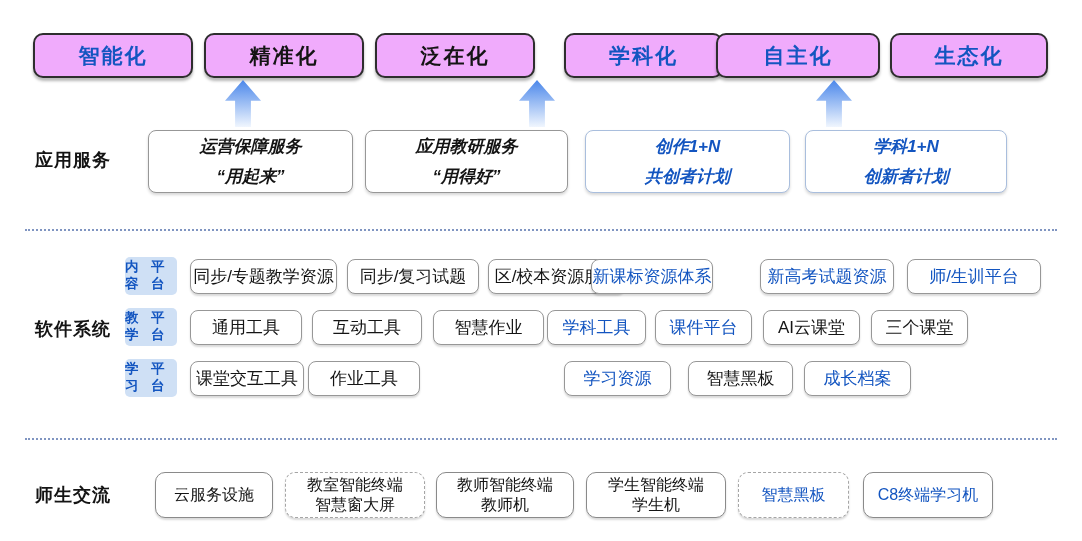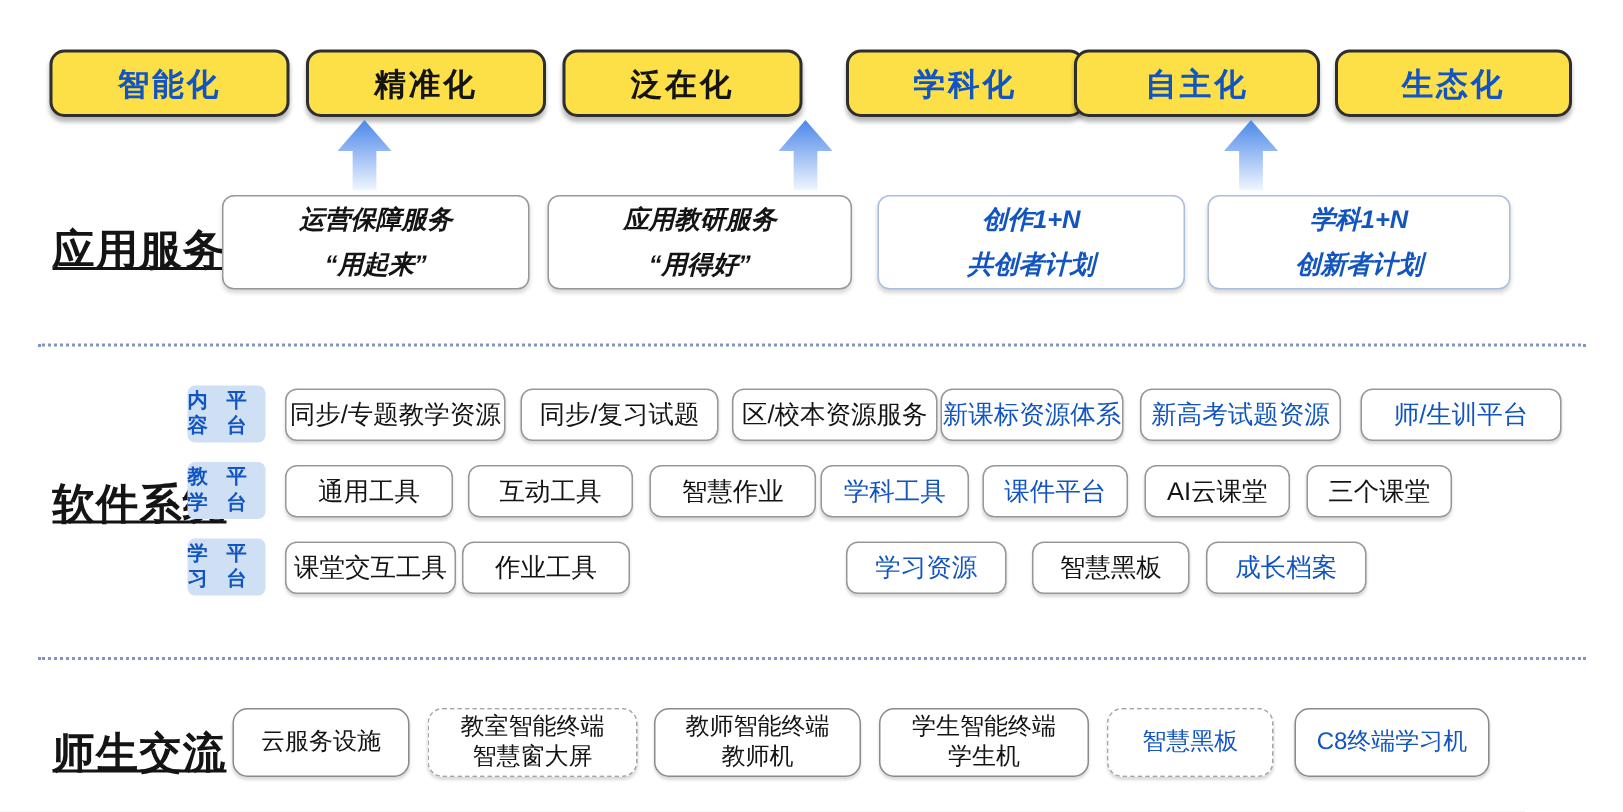--- a/index.html
+++ b/index.html
@@ -8,31 +8,31 @@
     --arrow-top:#4b87ea; --arrow-bottom:#f0f6fe; --bg:#ffffff;
   }
   html,body{margin:0;padding:0;background:#e9e9e9;}
   body{font-family:"Liberation Sans","DejaVu Sans",sans-serif;}
   #canvas{position:relative;width:1082px;height:541px;background:var(--bg);overflow:hidden;}
 
   .abs{position:absolute;box-sizing:border-box;}
 
   
   .tbox{height:45px;top:33px;border:2px solid var(--border-dark);border-radius:10px;
-        background:#fde047;display:flex;align-items:center;justify-content:center;
+        background:#f0abfc;display:flex;align-items:center;justify-content:center;
         font-size:21px;font-weight:bold;letter-spacing:2px;
         box-shadow:0 3px 3px rgba(0,0,0,.28);}
 
   
   .arrow{width:36px;height:47px;top:80px;
          background:linear-gradient(to bottom,var(--arrow-top),var(--arrow-bottom));
          clip-path:polygon(50% 0,100% 44%,72% 44%,72% 100%,28% 100%,28% 44%,0 44%);}
 
   
-  .sec-label{font-size:28px;font-weight:bold;color:var(--dark);letter-spacing:1px;text-decoration:underline;}
+  .sec-label{font-size:18px;font-weight:bold;color:var(--dark);letter-spacing:1px;}
 
   
   .app-box{top:130px;height:63px;border:1.5px solid var(--border-gray);border-radius:8px;
            background:#fff;display:flex;flex-direction:column;align-items:center;
            justify-content:center;gap:7px;font-size:17px;font-weight:bold;
            box-shadow:0 2px 3px rgba(0,0,0,.16);font-style:italic;}
 
   
   .divider{left:25px;width:1032px;height:0;border-top:2px dotted var(--divider);opacity:.75;}
 
@@ -115,21 +115,21 @@
   </div>
   <div class="abs sw-box" style="top:259px;left:190px;width:147px" data-accent="black">
       <span>同步/专题教学资源</span>
     </div>
   <div class="abs sw-box" style="top:259px;left:347px;width:132px" data-accent="black">
       <span>同步/复习试题</span>
     </div>
   <div class="abs sw-box" style="top:259px;left:488px;width:137px" data-accent="black">
       <span>区/校本资源服务</span>
     </div>
-  <div class="abs sw-box" style="top:259px;left:627px;width:122px" data-accent="blue">
+  <div class="abs sw-box" style="top:259px;left:591px;width:122px" data-accent="blue">
       <span>新课标资源体系</span>
     </div>
   <div class="abs sw-box" style="top:259px;left:760px;width:134px" data-accent="blue">
       <span>新高考试题资源</span>
     </div>
   <div class="abs sw-box" style="top:259px;left:907px;width:134px" data-accent="blue">
       <span>师/生训平台</span>
     </div>
 
   <div class="abs tag" style="top:308px">

